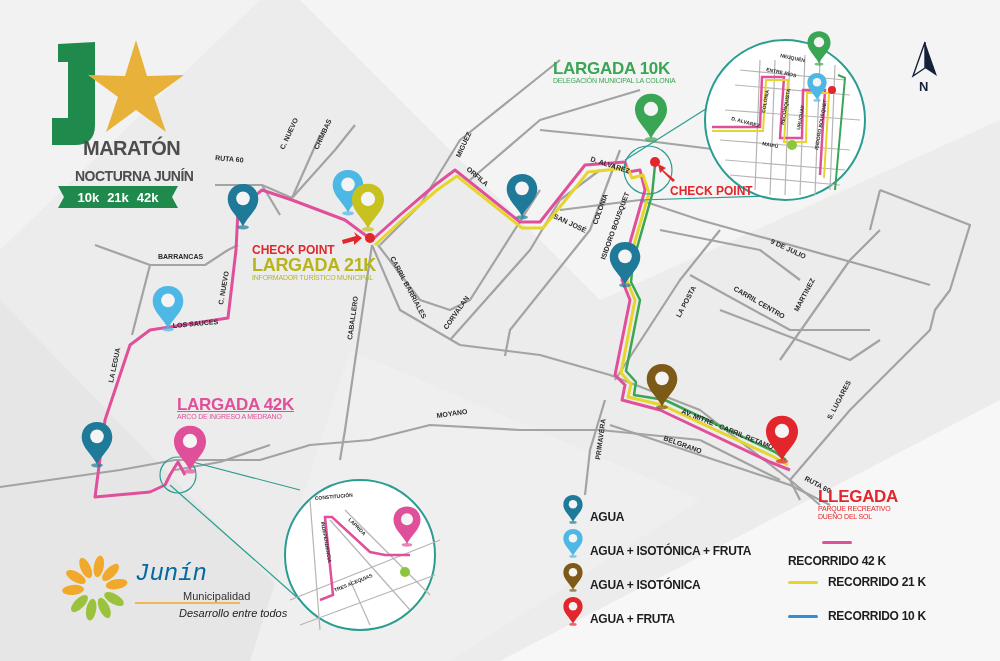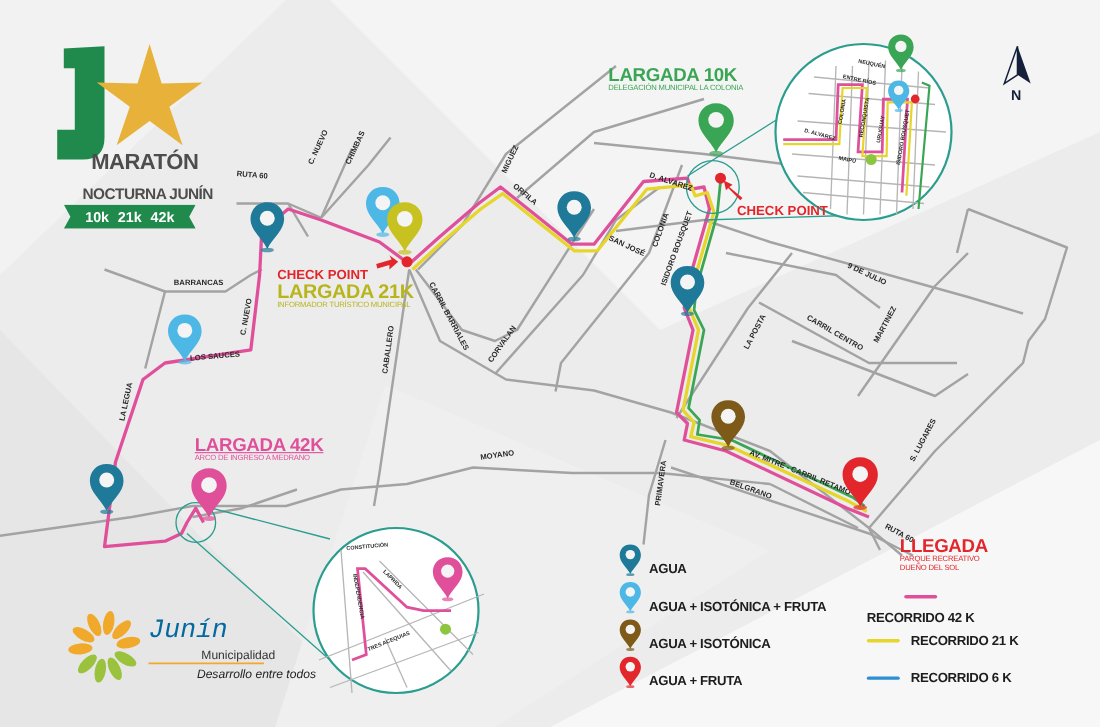--- a/index.html
+++ b/index.html
@@ -284,19 +284,19 @@
   <div class="route-item" style="left:788px;top:541px;flex-direction:column;">
     <div class="route-swatch" style="background:#e0509a;"></div>
     <span class="legend-text">RECORRIDO 42 K</span>
   </div>
   <div class="route-item" style="left:788px;top:575px;">
     <div class="route-swatch" style="background:#e6d52a;"></div>
     <span class="legend-text">RECORRIDO 21 K</span>
   </div>
   <div class="route-item" style="left:788px;top:609px;">
     <div class="route-swatch" style="background:#2e8fd4;"></div>
-    <span class="legend-text">RECORRIDO 6 K</span>
+    <span class="legend-text">RECORRIDO 10 K</span>
   </div>
 </div>
 
 <div class="junin-script">Junín</div>
 <div class="muni">Municipalidad</div>
 <div class="desa">Desarrollo entre todos</div>
 
 </body></html>

